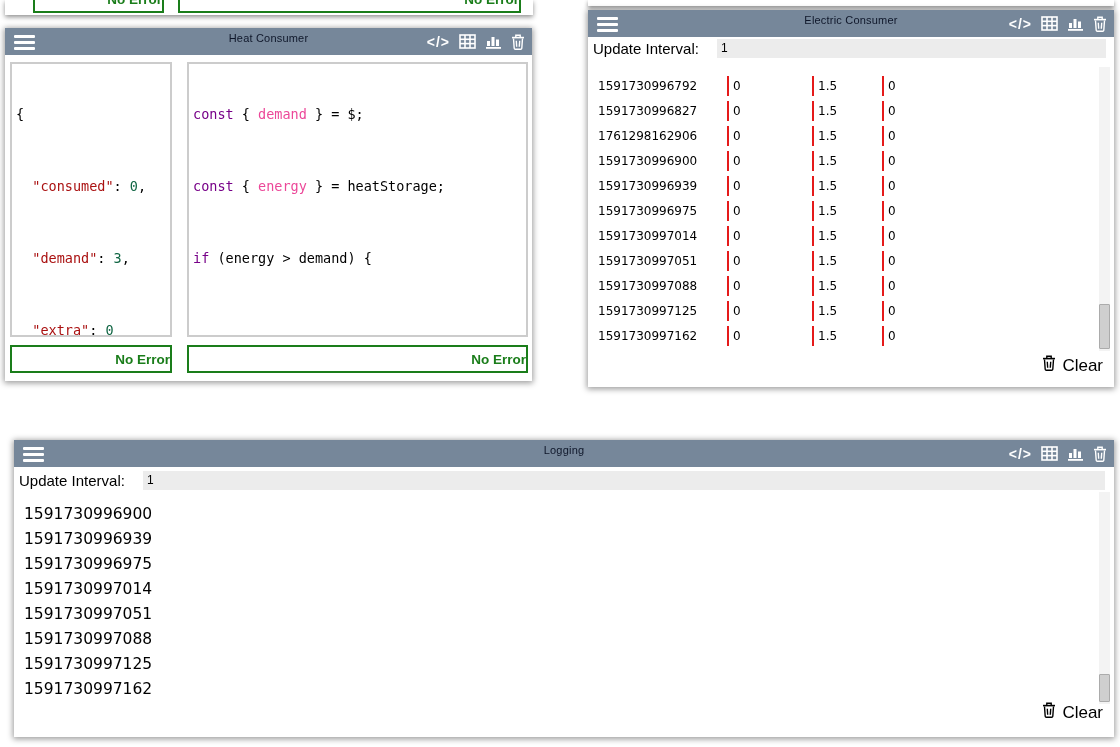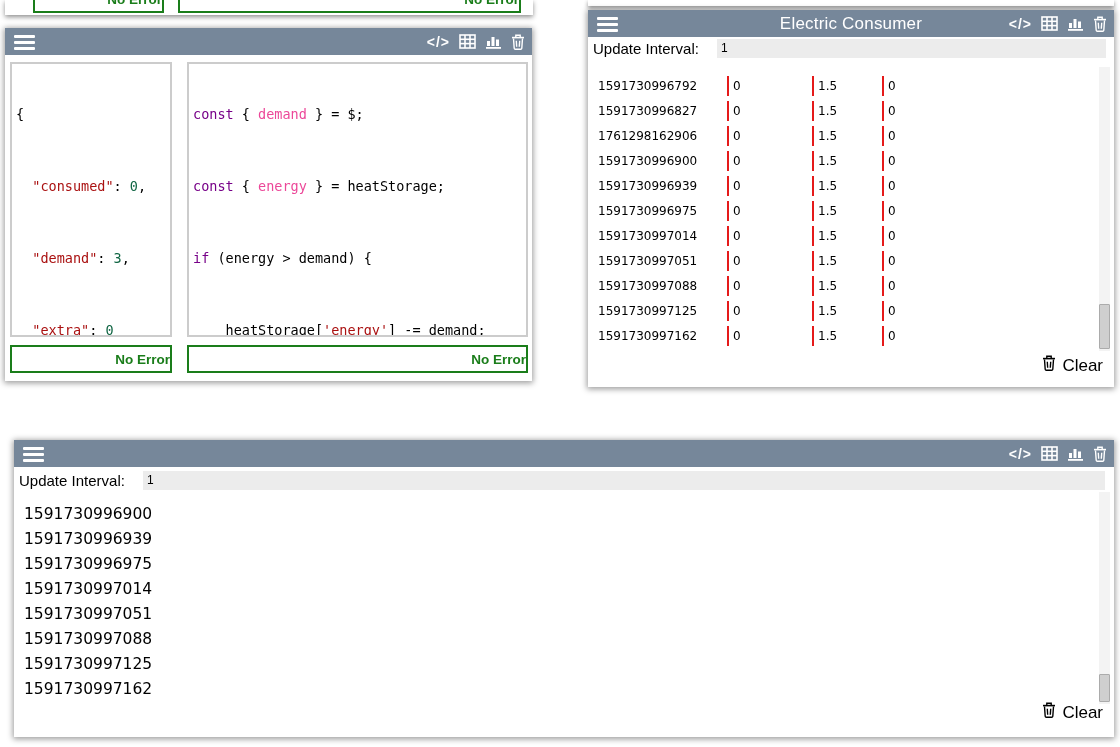--- a/index.html
+++ b/index.html
@@ -4,21 +4,21 @@
 <style>
   * { box-sizing: border-box; margin: 0; padding: 0; }
   html, body { width: 1120px; height: 747px; background: #fff; overflow: hidden; }
   body { font-family: "Liberation Sans", sans-serif; position: relative; color: #000; }
 
   .panel { position: absolute; background: #fff; box-shadow: 0 1px 6px 1px rgba(0,0,0,0.40); }
 
   
   .hdr { position: absolute; left: 0; right: 0; top: 0; height: 27px; background: #76879a; }
   .hdr-title { position: absolute; left: 0; right: 0; top: 4px; text-align: center;
-               color: #ffffff; font-size: 17px; letter-spacing: .2px; }
+               color: #0f172a; font-size: 11px; letter-spacing: .2px; }
   .burger { position: absolute; left: 9px; top: 7px; width: 21px; cursor: pointer; }
   .burger b { display: block; height: 3px; background: #fff; margin-bottom: 3px; border-radius: 1px; }
   .hicons { position: absolute; right: 7px; top: 0; height: 27px; display: flex; align-items: center; gap: 9px; color: #fff; }
   .hicons .icon { display: flex; align-items: center; cursor: pointer; }
   .code-glyph { font-size: 14px; font-weight: bold; color: #fff; letter-spacing: 1px; }
 
   
   #heat-panel    { left: 5px;   top: 28px;  width: 527px;  height: 353px; }
   .cm-box { position: absolute; top: 34px; height: 275px; border: 2px solid #ccc;
             font-family: "DejaVu Sans Mono", monospace; font-size: 13.5px; line-height: 18px;
@@ -96,20 +96,21 @@
 
 <div id="top-strip" class="panel"></div>
 
 <div class="panel" id="heat-panel">
   <div class="hdr">
     <span class="burger">
         <b></b>
         <b></b>
         <b></b>
       </span>
+    <div class="hdr-title">Heat Consumer</div>
     <div class="hicons">
       <span class="icon code-glyph">&lt;/&gt;</span>
       <span class="icon">
   <svg width="17" height="15" viewBox="0 0 17 15">
             <g stroke="currentColor" stroke-width="1.6" fill="none">
     <rect x="1" y="1" width="15" height="13"></rect>
     <line x1="1" y1="5.3" x2="16" y2="5.3"></line>
               <line x1="1" y1="9.6" x2="16" y2="9.6"></line>
     <line x1="6" y1="1" x2="6" y2="14"></line>
               <line x1="11" y1="1" x2="11" y2="14"></line>
@@ -150,21 +151,20 @@
 
   
 </div>
   <div class="cm-box" id="code-box">
   <div class="code-line"><span class="tok-kw">const</span><span class="tok-pl"> { </span><span class="tok-def">demand</span><span class="tok-pl"> } = $;</span></div>
 
   <div class="code-line"><span class="tok-kw">const</span><span class="tok-pl"> { </span><span class="tok-def">energy</span><span class="tok-pl"> } = heatStorage;</span></div>
 
   <div class="code-line"><span class="tok-kw">if</span><span class="tok-pl"> (energy &gt; demand) {</span></div>
 
-  <div class="code-line"><span class="tok-pl">    heatStorage[</span><span class="tok-str">'energy'</span><span class="tok-pl">] -= demand;</span></div>
 
   
 
   
 
   
 
   
 
   
@@ -320,20 +320,21 @@
   </div>
 </div>
 
 <div class="panel" id="logging-panel">
   <div class="hdr">
     <span class="burger">
         <b></b>
         <b></b>
         <b></b>
       </span>
+    <div class="hdr-title">Logging</div>
     <div class="hicons">
       <span class="icon code-glyph">&lt;/&gt;</span>
       <span class="icon">
   <svg width="17" height="15" viewBox="0 0 17 15">
             <g stroke="currentColor" stroke-width="1.6" fill="none">
     <rect x="1" y="1" width="15" height="13"></rect>
     <line x1="1" y1="5.3" x2="16" y2="5.3"></line>
               <line x1="1" y1="9.6" x2="16" y2="9.6"></line>
     <line x1="6" y1="1" x2="6" y2="14"></line>
               <line x1="11" y1="1" x2="11" y2="14"></line>

